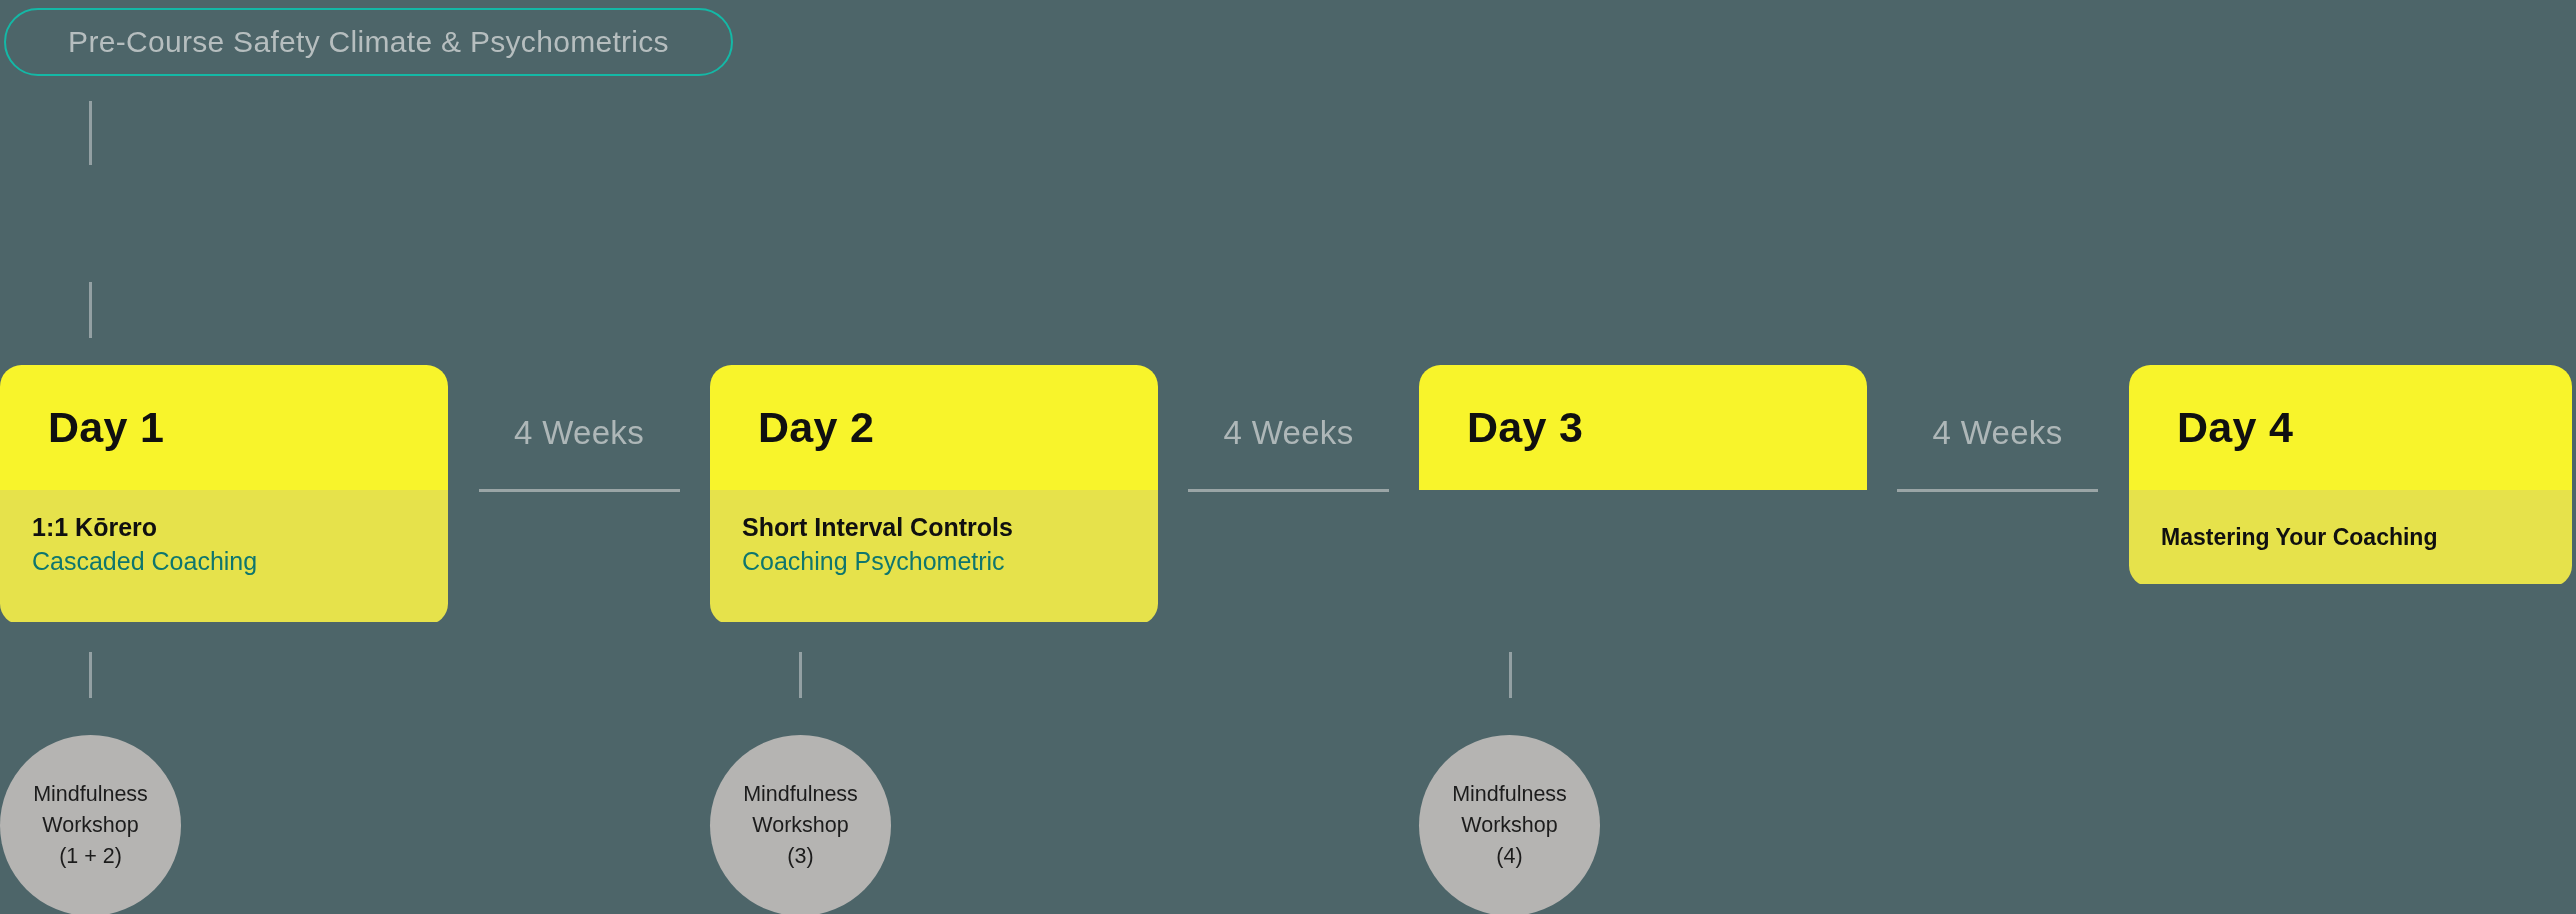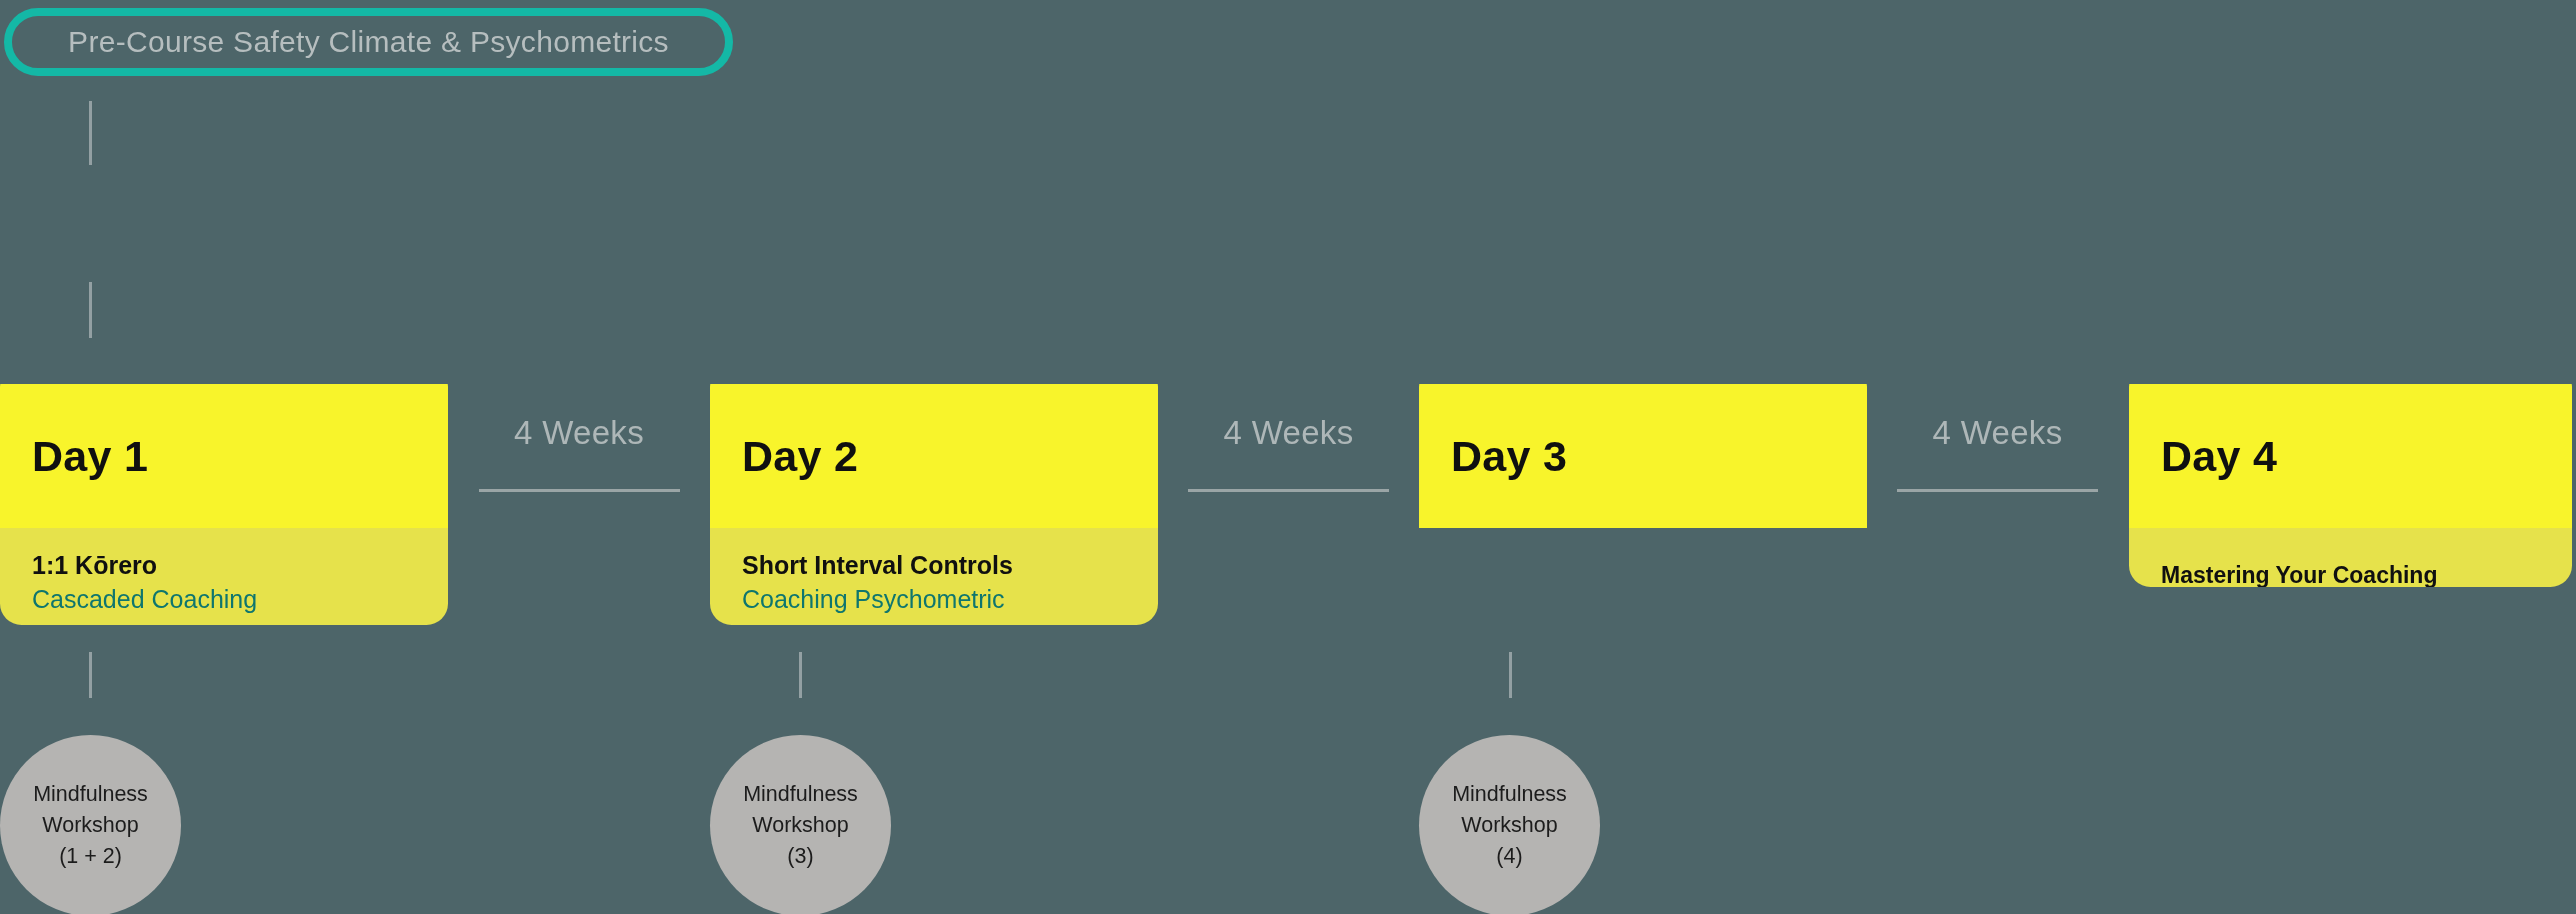--- a/index.html
+++ b/index.html
@@ -13,21 +13,21 @@
     height: 914px;
     background: #4d6569;
     overflow: hidden;
     font-family: "Liberation Sans", sans-serif;
   }
 
   
   .pill {
     position: absolute;
     box-sizing: border-box;
-    border: 8px solid #14b8a6;
+    border: 2px solid #14b8a6;
     border-radius: 670px;
     display: flex;
     align-items: center;
     justify-content: center;
     color: #b6bebf;
     font-size: 30px;
     letter-spacing: 0.3px;
     padding: 0 27px;
   }
   .pill-1 { left: 4px;  top: 8px;  width: 729px; height: 68px; }
@@ -53,26 +53,25 @@
     height: 260px;
     border-radius: 21.5px;
     overflow: hidden;
   }
   .day-1 { left: 0; }
   .day-2 { left: 710px; }
   .day-3 { left: 1419px; }
   .day-4 { left: 2129px; width: 443px; height: 222px; }
 
   .day-header {
-    height: 144px;
+    height: 125px;
     background: #f8f42b;
     display: flex;
     align-items: center;
-    padding-left: 32px;
-    margin-top: 19px;
+    padding-left: 48px;
   }
   .day-title {
     font-size: 43px;
     font-weight: 700;
     color: #101010;
     letter-spacing: 0.3px;
   }
   .day-body {
     box-sizing: border-box;
     background: #e6e24b;

